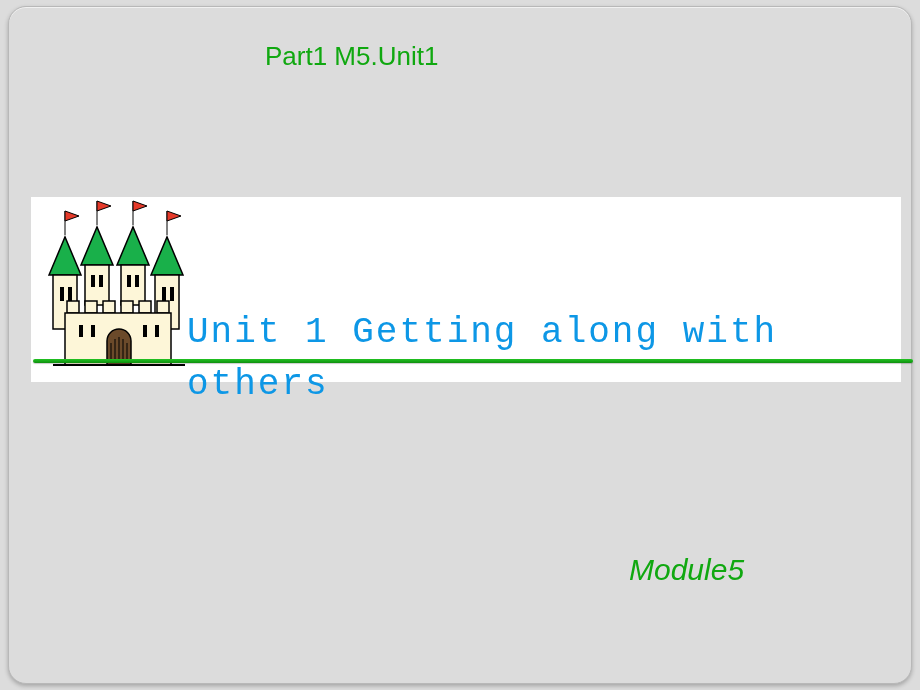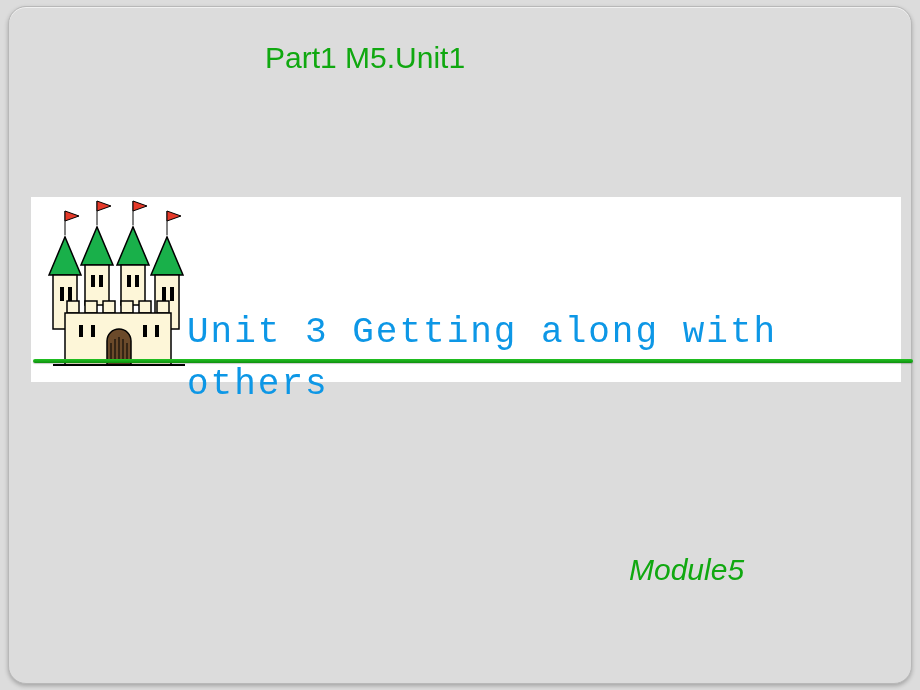--- a/index.html
+++ b/index.html
@@ -15,21 +15,21 @@
     width: 904px; height: 678px;
     background: #dcdcdc;
     border: 1px solid #b8b8b8;
     border-radius: 18px;
     box-shadow: 0 2px 4px rgba(0,0,0,0.25), inset 0 1px 0 rgba(255,255,255,0.6);
   }
   .part-title {
     position: absolute;
     left: 256px; top: 34px;
     font-family: Arial, sans-serif;
-    font-size: 30px;
+    font-size: 26px;
     color: #10a810;
   }
   .white-band {
     position: absolute;
     left: 22px; top: 190px;
     width: 870px; height: 185px;
     background: #ffffff;
   }
   .green-underline {
     position: absolute;
@@ -129,17 +129,17 @@
       <rect x="56" y="128" width="4" height="12" fill="#000"></rect>
       <rect x="108" y="128" width="4" height="12" fill="#000"></rect>
       <rect x="120" y="128" width="4" height="12" fill="#000"></rect>
 
       <line x1="18" y1="168" x2="150" y2="168" stroke="#000" stroke-width="2"></line>
     </svg>
   </div>
 
   <div class="green-underline"></div>
 
-  <div class="unit-title">Unit 3  Getting along with others</div>
+  <div class="unit-title">Unit 1  Getting along with others</div>
 
   <div class="module-label">Module5</div>
 
 </div>
 
 </body></html>

